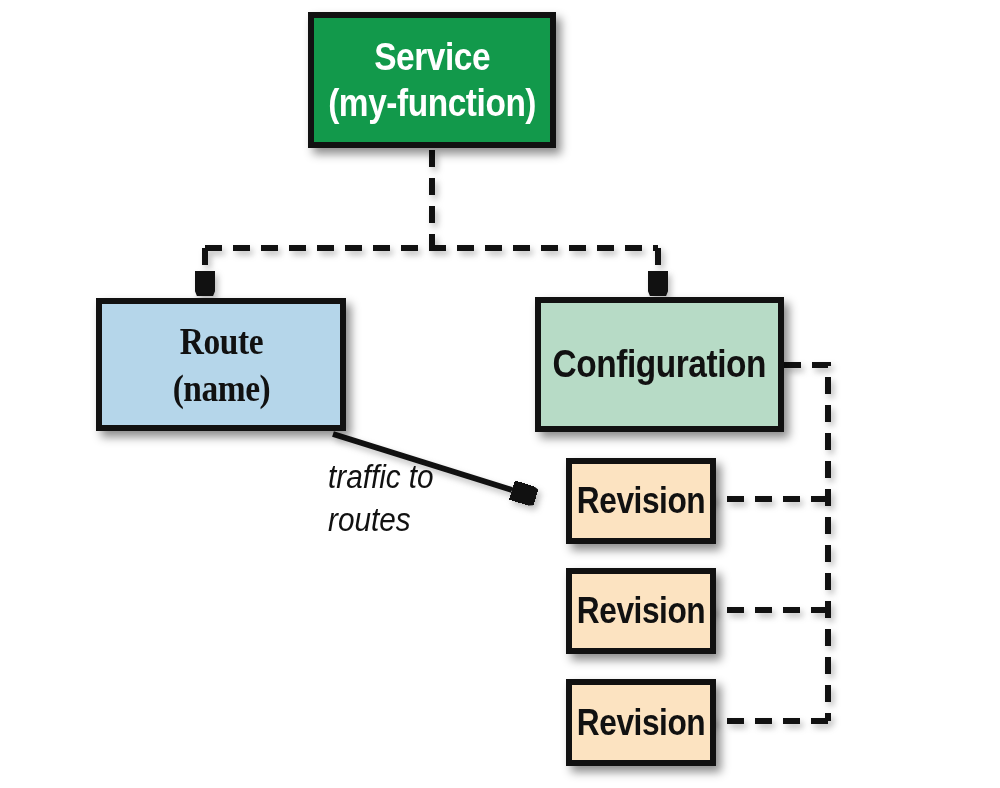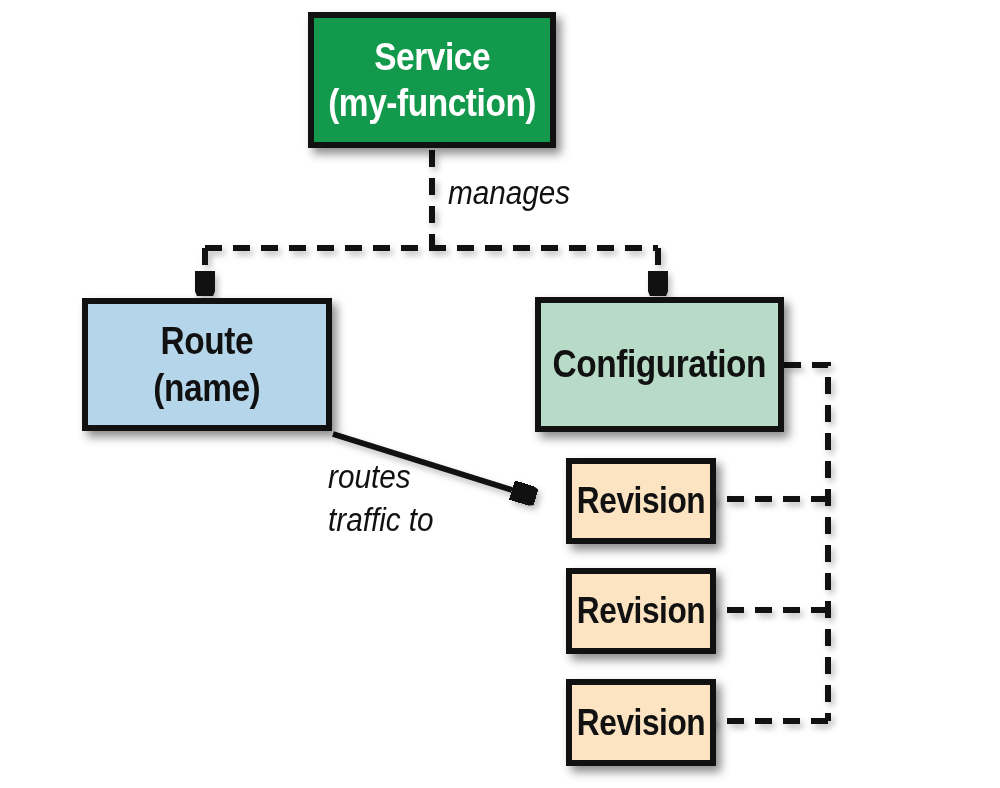--- a/index.html
+++ b/index.html
@@ -43,21 +43,21 @@
   .node-label {
     font-weight: bold;
     font-size: 38px;
     line-height: 1.22;
     letter-spacing: -0.5px;
     transform: scaleX(0.88);
     transform-origin: center center;
     white-space: nowrap;
   }
   .node-service       { left: 308px; top: 12px;  width: 248px; height: 136px; }
-  .node-route         { left: 82px;  top: 298px; width: 250px; height: 133px; }
+  .node-route         { left: 96px;  top: 298px; width: 250px; height: 133px; font-family: Liberation Serif, serif; }
   .node-configuration { left: 535px; top: 297px; width: 249px; height: 135px; }
   .node-revision      { left: 566px; width: 150px; height: 86px; }
   .node-revision .node-label { font-size: 36px; }
   .rev-1 { top: 458px; }
   .rev-2 { top: 568px; }
   .rev-3 { top: 679px; height: 87px; }
   .edge-label {
     position: absolute;
     font-style: italic;
     font-size: 33px;
@@ -125,25 +125,22 @@
   </div>
 
   <div class="node node-revision rev-2" style="background-color: rgb(252, 227, 193);">
     <div class="node-label">Revision</div>
   </div>
 
   <div class="node node-revision rev-3" style="background-color: rgb(252, 227, 193);">
     <div class="node-label">Revision</div>
   </div>
 
-  <div class="edge-label label-manages" style="color: rgb(17, 17, 17);">
-    <span class="condensed">manages</span>
-  </div>
 
   <div class="edge-label label-routes" style="color: rgb(17, 17, 17);">
+    <div><span class="condensed">traffic to</span></div>
     <div><span class="condensed">routes</span></div>
-    <div><span class="condensed">traffic to</span></div>
   </div>
 
   <div class="edge-label label-records" style="color: rgb(17, 17, 17);">
   </div>
 
 </div>
 
 </body></html>

